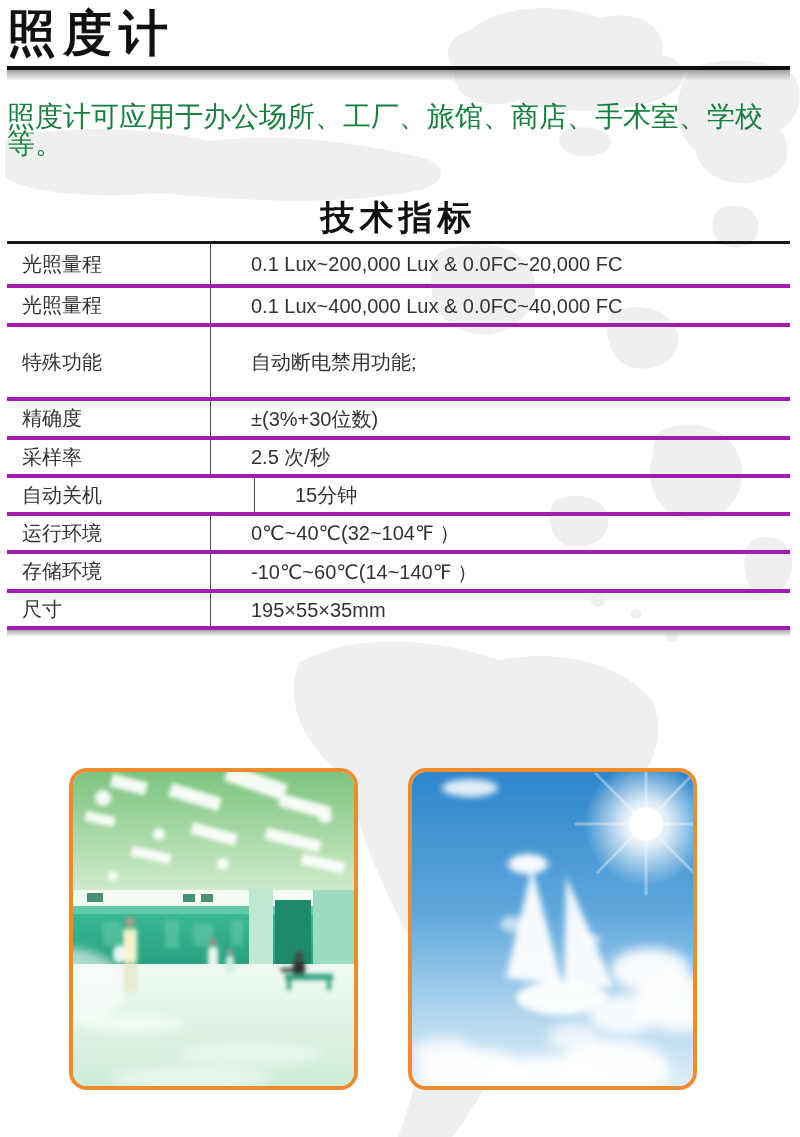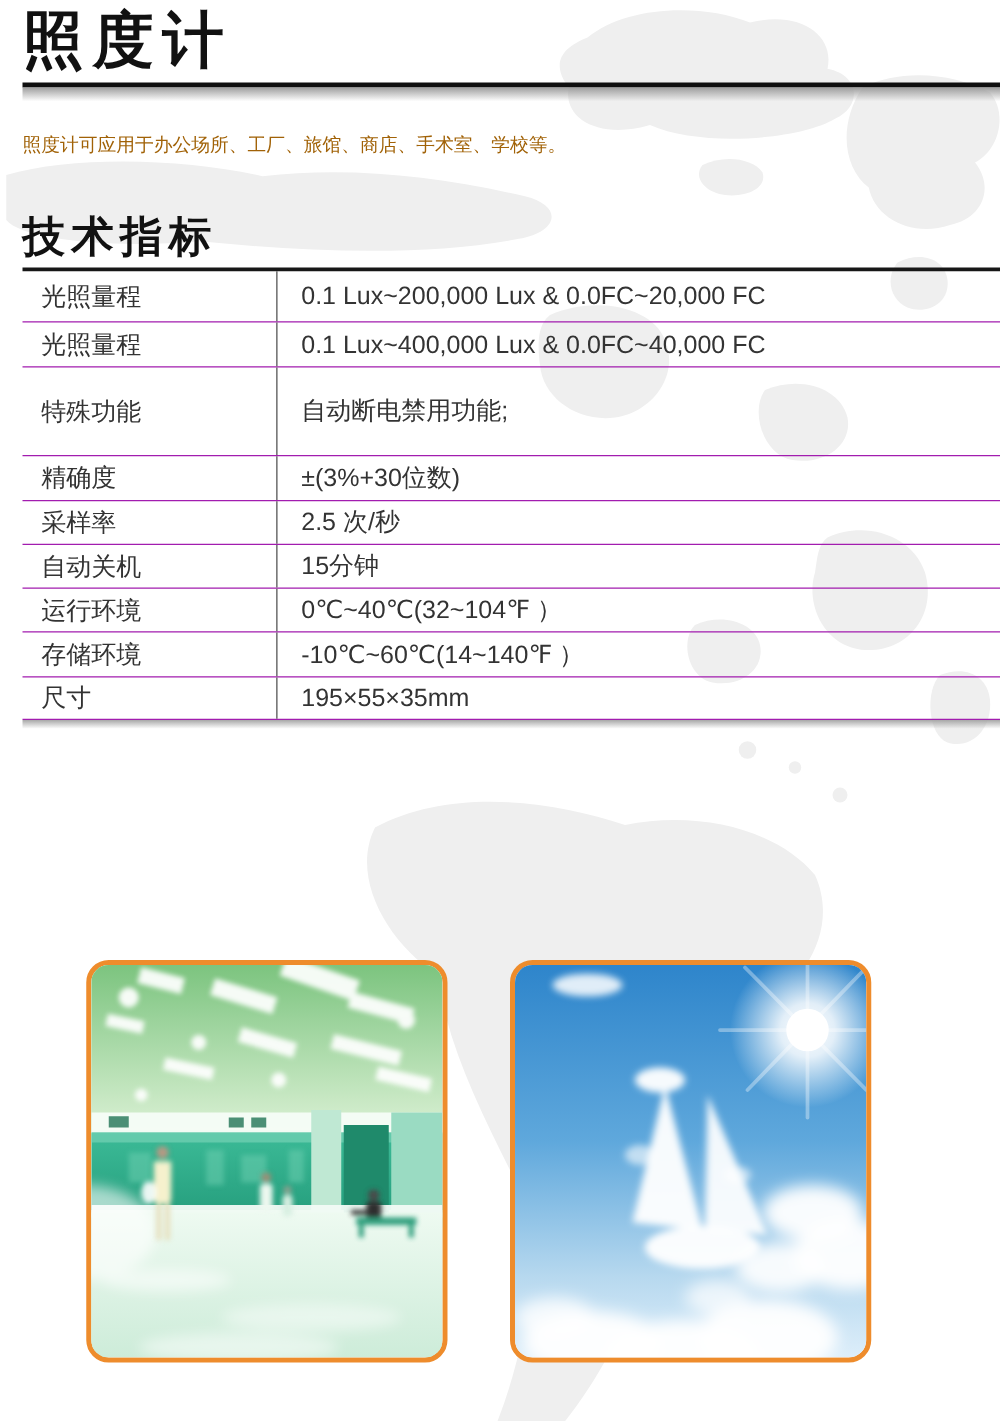--- a/index.html
+++ b/index.html
@@ -5,59 +5,59 @@
   html,body{margin:0;padding:0;}
   body{
     width:800px;height:1137px;position:relative;overflow:hidden;
     background:#ffffff;
     font-family:"Liberation Sans","DejaVu Sans",sans-serif;
     color:#333333;
   }
   
   .watermark{position:absolute;inset:0;z-index:0;}
   
-  .content{position:absolute;left:18px;top:0;width:783px;z-index:1;}
+  .content{position:absolute;left:7px;top:0;width:783px;z-index:1;}
   .page-title{
     margin:0;padding-top:2px;
     font-size:49px;font-weight:bold;letter-spacing:7px;
     line-height:62px;color:#111111;
   }
   .rule-thick{height:4px;background:#0f0f0f;margin-top:2px;}
   .rule-shadow{height:11px;background:linear-gradient(#9e9e9e,rgba(255,255,255,0));}
   .rule-shadow.small{height:7px;background:linear-gradient(#a8a8a8,rgba(255,255,255,0));}
   .description{
-    margin-top:22px;font-size:15px;line-height:27px;color:#a16207;
+    margin-top:22px;font-size:28px;line-height:27px;color:#15803d;
   }
   .section-heading{
     margin:40px 0 0 0;
     font-size:34px;font-weight:bold;letter-spacing:5px;
-    line-height:41px;color:#111111;
+    line-height:41px;color:#111111;text-align:center;
   }
   .rule-thin{height:3px;background:#171717;margin-top:3px;}
   
   .spec-table{width:100%;}
-  .trow{display:flex;align-items:stretch;border-bottom:1px solid #a21caf;}
+  .trow{display:flex;align-items:stretch;border-bottom:4px solid #a21caf;}
   .trow:nth-child(1){height:40px;}
   .trow:nth-child(2){height:35px;}
   .trow:nth-child(3){height:70px;}
   .trow:nth-child(4){height:35px;}
   .trow:nth-child(5){height:34px;}
-  .trow:nth-child(6){height:34px;}
+  .trow:nth-child(6){height:34px;gap:44px;}
   .trow:nth-child(7){height:34px;}
   .trow:nth-child(8){height:35px;}
   .trow:nth-child(9){height:33px;}
   .trow:nth-child(10){height:34px;gap:30px;}
   .trow:nth-child(11){height:36px;border-bottom:2px solid #2d2d2d;}
   .tlabel{
     width:203px;box-sizing:border-box;padding-left:15px;
     display:flex;flex-direction:column;justify-content:center;
     font-size:20px;color:#333;
   }
   .tvalue{
-    flex:1;border-left:1px solid #4f4f4f;box-sizing:border-box;padding-left:19px;
+    flex:1;border-left:1px solid #4f4f4f;box-sizing:border-box;padding-left:40px;
     display:flex;flex-direction:column;justify-content:center;
     font-size:20px;color:#333;line-height:32px;
   }
   
   .photo{
     position:absolute;top:768px;width:289px;height:322px;box-sizing:border-box;
     border:4px solid #ee8c2c;border-radius:18px;overflow:hidden;
     background:#ffffff;z-index:2;
   }
   .photo svg{display:block;}

